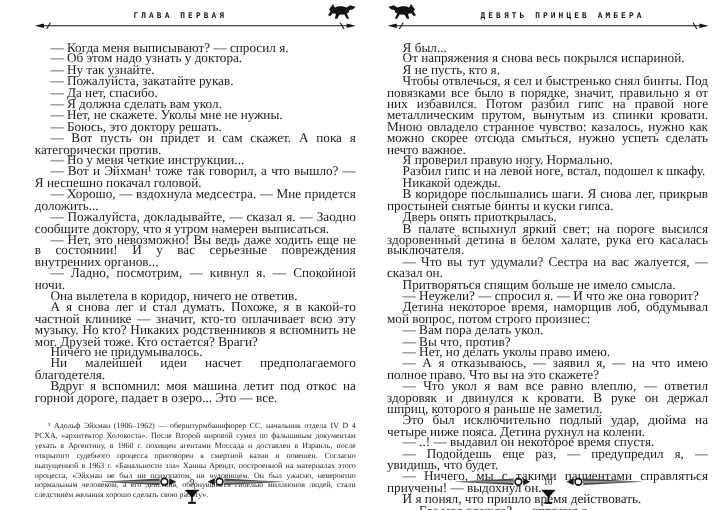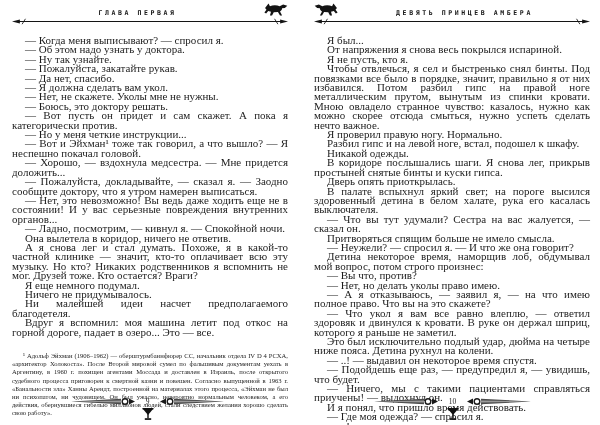--- a/index.html
+++ b/index.html
@@ -1,19 +1,19 @@
 <!DOCTYPE html>
 <html lang="ru"><head>
 <meta charset="utf-8">
 <style>
   html, body { margin: 0; padding: 0; background: #ffffff; }
   body { width: 600px; height: 425px; font-family: "Liberation Serif", serif; }
   .spread { display: flex; width: 600px; height: 425px; gap: 10px; }
   .page { position: relative; width: 295px; height: 425px; box-sizing: border-box; overflow: hidden; background: #fff; }
-  .page.left  { padding: 3px 7px 0 12px; }
+  .page.left  { padding: 3px 7px 0 12px; margin-left: 17px; }
   .page.right { padding: 3px 10px 0 9px; }
 
   .header { display: flex; align-items: flex-end; height: 14px; }
   .header-title {
     flex: 1; text-align: center; white-space: nowrap;
     font-family: "DejaVu Sans Mono", monospace;
     font-size: 6.5px; font-weight: bold; letter-spacing: 2.6px; color: #161616;
   }
   .horse { width: 25px; height: 14px; flex: 0 0 auto; }
   .horse.flip { transform: scaleX(-1); }
@@ -61,21 +61,20 @@
         <p>— Боюсь, это доктору решать.</p>
         <p>— Вот пусть он придет и сам скажет. А пока я категорически против.</p>
         <p>— Но у меня четкие инструкции...</p>
         <p>— Вот и Эйхман¹ тоже так говорил, а что вышло? — Я неспешно покачал головой.</p>
         <p>— Хорошо, — вздохнула медсестра. — Мне придется доложить...</p>
         <p>— Пожалуйста, докладывайте, — сказал я. — Заодно сообщите доктору, что я утром намерен выписаться.</p>
         <p>— Нет, это невозможно! Вы ведь даже ходить еще не в состоянии! И у вас серьезные повреждения внутренних органов...</p>
         <p>— Ладно, посмотрим, — кивнул я. — Спокойной ночи.</p>
         <p>Она вылетела в коридор, ничего не ответив.</p>
         <p>А я снова лег и стал думать. Похоже, я в какой-то частной клинике — значит, кто-то оплачивает всю эту музыку. Но кто? Никаких родственников я вспомнить не мог. Друзей тоже. Кто остается? Враги?</p>
-        <p>Я еще немного подумал.</p>
         <p>Ничего не придумывалось.</p>
         <p>Ни малейшей идеи насчет предполагаемого благодетеля.</p>
         <p>Вдруг я вспомнил: моя машина летит под откос на горной дороге, падает в озеро... Это — все.</p>
       </div>
     <div class="footnote">¹ Адольф Эйхман (1906–1962) — оберштурмбаннфюрер СС, начальник отдела IV D 4 РСХА, «архитектор Холокоста». После Второй мировой сумел по фальшивым документам уехать в Аргентину, в 1960 г. похищен агентами Моссада и доставлен в Израиль, после открытого судебного процесса приговорен к смертной казни и повешен. Согласно выпущенной в 1963 г. «Банальности зла» Ханны Арендт, построенной на материалах этого процесса, «Эйхман не был ни психопатом, ни чудовищем. Он был ужасно, невероятно нормальным человеком, а его действия, обернувшиеся гибелью миллионов людей, стали следствием желания хорошо сделать свою работу».</div>
     <div class="footer">
       <div class="pagenum-row">
         <svg class="sword" width="68" height="11" viewBox="0 0 68 11" aria-hidden="true">
           <polygon points="0,5.5 50,2.8 50,8.2" fill="#4a4a4a"></polygon>
           <polygon points="0,5.5 50,4.6 50,6.4" fill="#9a9a9a"></polygon>
@@ -121,20 +120,21 @@
         <p>Я проверил правую ногу. Нормально.</p>
         <p>Разбил гипс и на левой ноге, встал, подошел к шкафу.</p>
         <p>Никакой одежды.</p>
         <p>В коридоре послышались шаги. Я снова лег, прикрыв простыней снятые бинты и куски гипса.</p>
         <p>Дверь опять приоткрылась.</p>
         <p>В палате вспыхнул яркий свет; на пороге высился здоровенный детина в белом халате, рука его касалась выключателя.</p>
         <p>— Что вы тут удумали? Сестра на вас жалуется, — сказал он.</p>
         <p>Притворяться спящим больше не имело смысла.</p>
         <p>— Неужели? — спросил я. — И что же она говорит?</p>
         <p>Детина некоторое время, наморщив лоб, обдумывал мой вопрос, потом строго произнес:</p>
+        <p>— Вам пора делать укол.</p>
         <p>— Вы что, против?</p>
         <p>— Нет, но делать уколы право имею.</p>
         <p>— А я отказываюсь, — заявил я, — на что имею полное право. Что вы на это скажете?</p>
         <p>— Что укол я вам все равно влеплю, — ответил здоровяк и двинулся к кровати. В руке он держал шприц, которого я раньше не заметил.</p>
         <p>Это был исключительно подлый удар, дюйма на четыре ниже пояса. Детина рухнул на колени.</p>
         <p>— ..! — выдавил он некоторое время спустя.</p>
         <p>— Подойдешь еще раз, — предупредил я, — увидишь, что будет.</p>
         <p>— Ничего, мы с такими пациентами справляться приучены! — выдохнул он.</p>
         <p>И я понял, что пришло время действовать.</p>
         <p>— Где моя одежда? — спросил я.</p>

